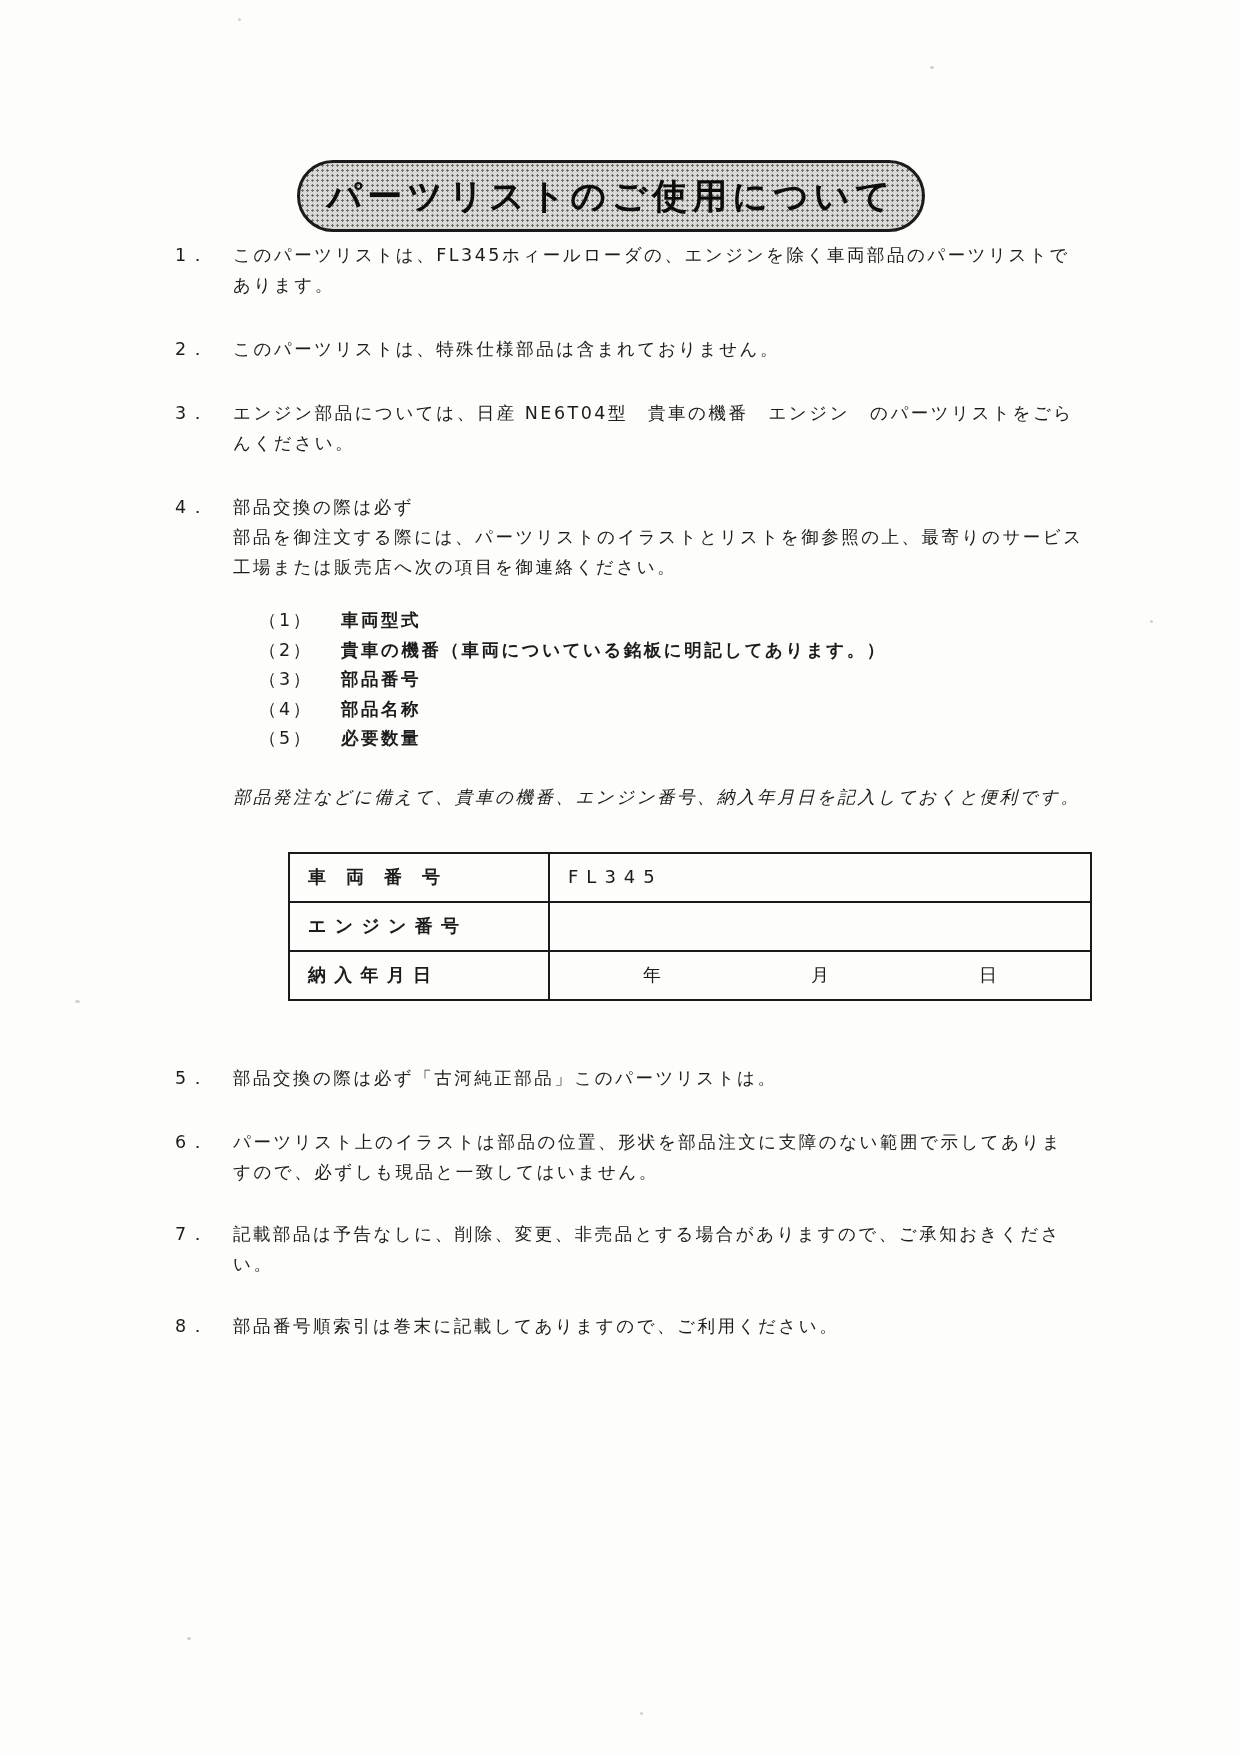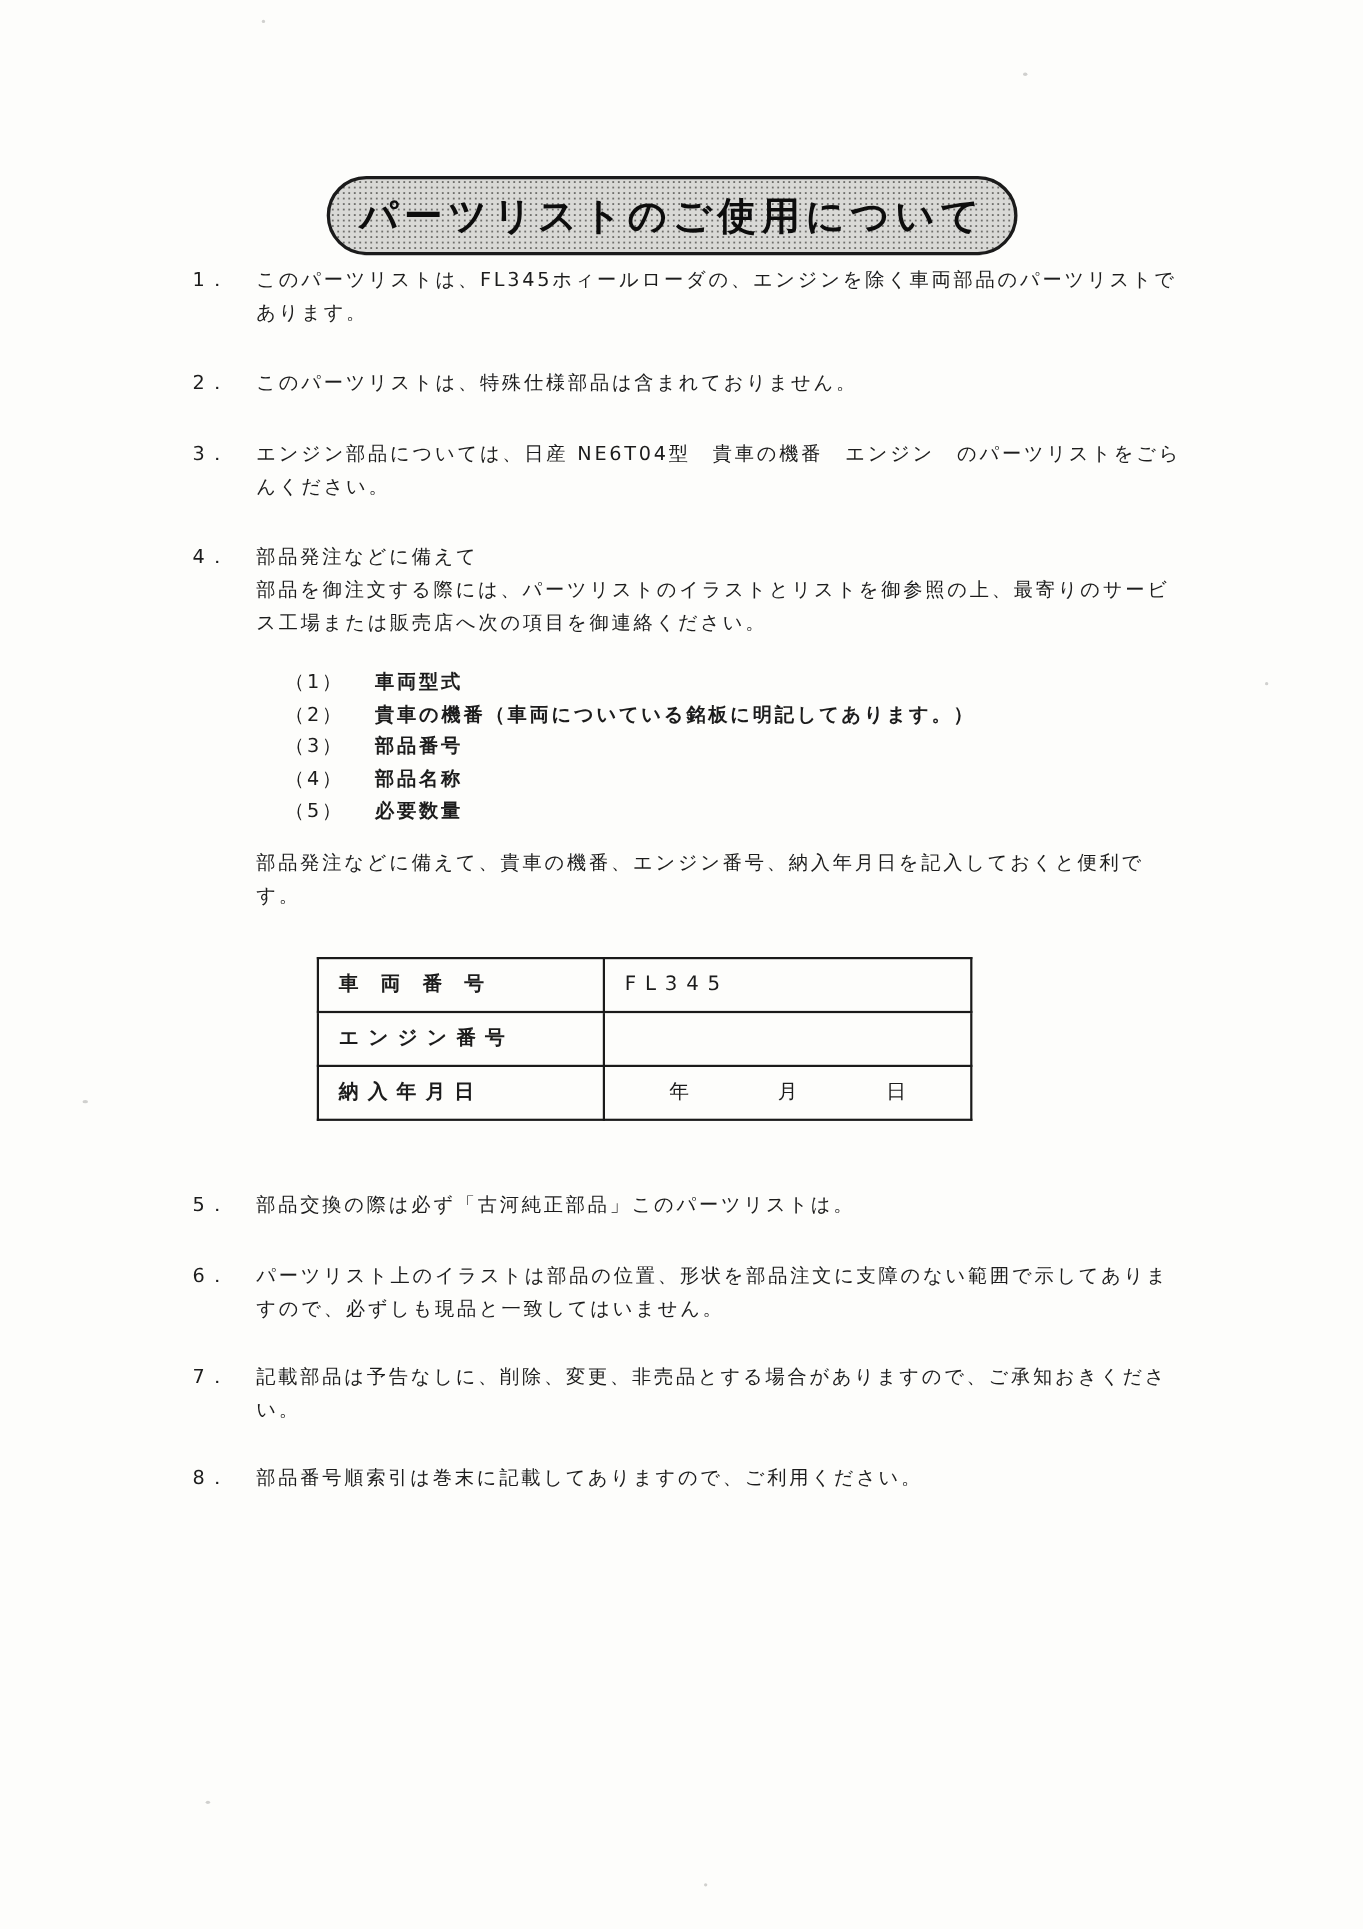--- a/index.html
+++ b/index.html
@@ -84,26 +84,27 @@
     display: flex;
     line-height: 29.5px;
     font-weight: bold;
   }
   .order-row .onum {
     width: 82px;
     flex-shrink: 0;
     font-weight: normal;
   }
   .note-para {
-    margin-top: 16px;
+    margin-top: 28px;
+    font-style: italic;
   }
 
   .veh-table {
     margin: 40px 0 0 55px;
-    width: 596px;
+    width: 804px;
     border-collapse: collapse;
     table-layout: fixed;
   }
   .veh-table td {
     border: 2.5px solid #1a1a1a;
     height: 47px;
     padding: 0 18px;
     font-size: 18px;
     vertical-align: middle;
   }
@@ -158,21 +159,21 @@
     </div>
 
     <div class="item">
       <span class="num">3．</span>
       <div class="txt">エンジン部品については、日産 NE6T04型　貴車の機番　エンジン　のパーツリストをごらんください。</div>
     </div>
 
     <div class="item">
       <span class="num">4．</span>
       <div class="txt">
-        <span class="heading">部品発注などに備えて</span>
+        <span class="heading">部品交換の際は必ず</span>
         <span class="para">部品を御注文する際には、パーツリストのイラストとリストを御参照の上、最寄りのサービス工場または販売店へ次の項目を御連絡ください。</span>
 
         <div class="order-list">
           <div class="order-row">
             <span class="onum">（1）</span>
             <span>車両型式</span>
           </div>
           <div class="order-row">
             <span class="onum">（2）</span>
             <span>貴車の機番（車両についている銘板に明記してあります。）</span>

